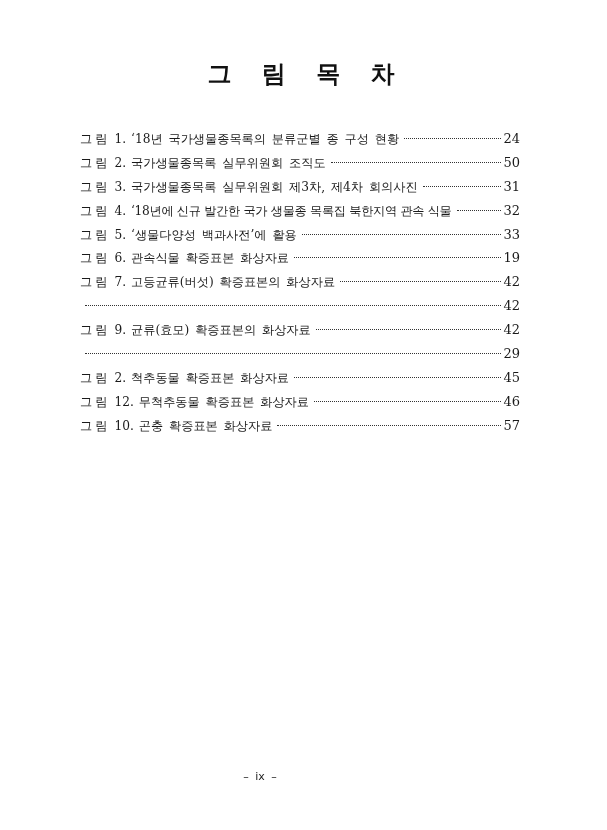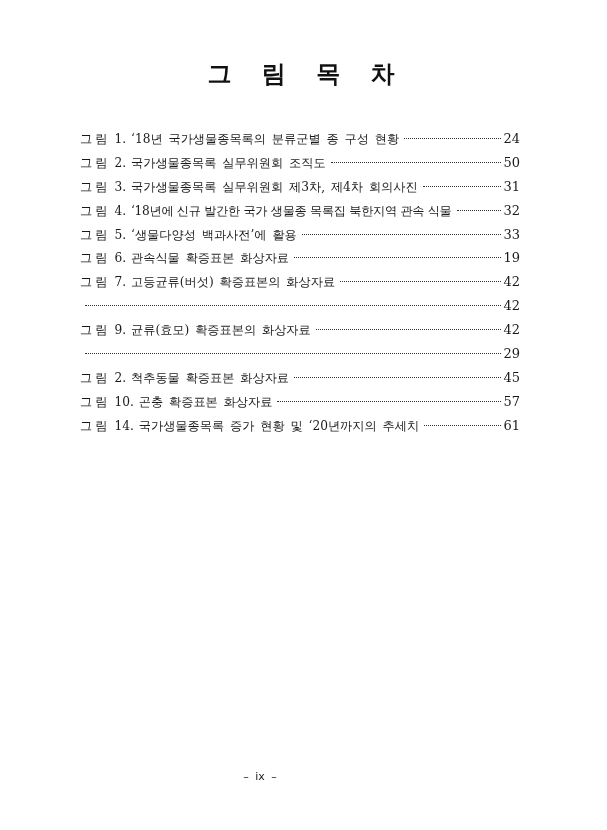--- a/index.html
+++ b/index.html
@@ -137,24 +137,24 @@
   <li class="toc-row">
     <span class="toc-leader"></span>
     <span class="toc-page">29</span>
   </li>
   <li class="toc-row">
     <span class="toc-label"><span class="prefix">그림</span><span class="num">2.</span><span>척추동물 확증표본 화상자료</span></span>
     <span class="toc-leader"></span>
     <span class="toc-page">45</span>
   </li>
   <li class="toc-row">
+    <span class="toc-label"><span class="prefix">그림</span><span class="num">12.</span><span>무척추동물 확증표본 화상자료</span></span>
+    <span class="toc-leader"></span>
+    <span class="toc-page">46</span>
+  </li>
+  <li class="toc-row">
     <span class="toc-label"><span class="prefix">그림</span><span class="num">10.</span><span>곤충 확증표본 화상자료</span></span>
     <span class="toc-leader"></span>
     <span class="toc-page">57</span>
-  </li>
-  <li class="toc-row">
-    <span class="toc-label"><span class="prefix">그림</span><span class="num">14.</span><span>국가생물종목록 증가 현황 및 ‘20년까지의 추세치</span></span>
-    <span class="toc-leader"></span>
-    <span class="toc-page">61</span>
   </li>
 </ul>
 
 <div class="page-footer">– ix –</div>
 
 </body></html>

